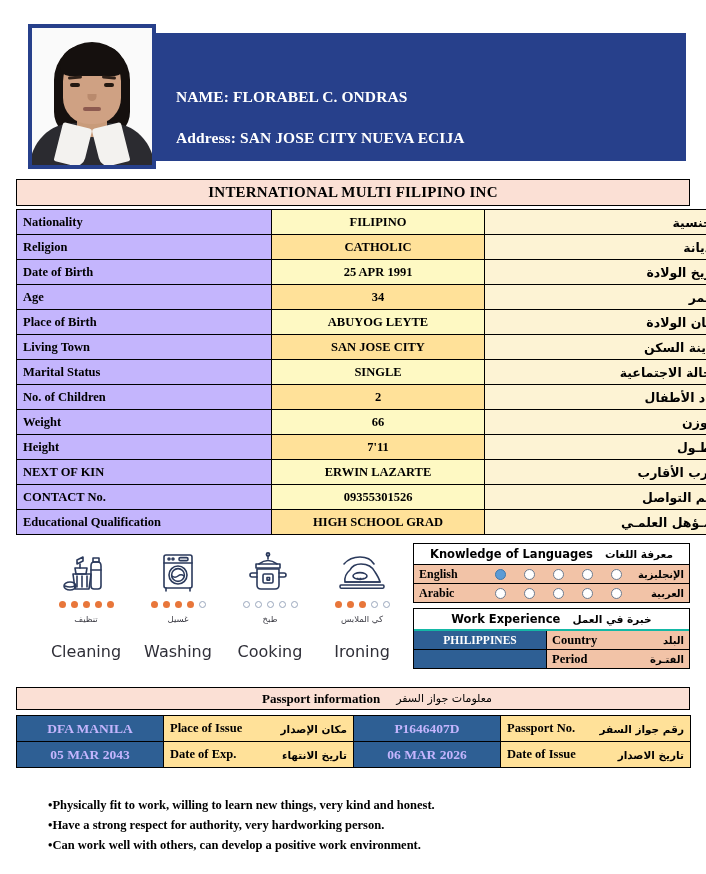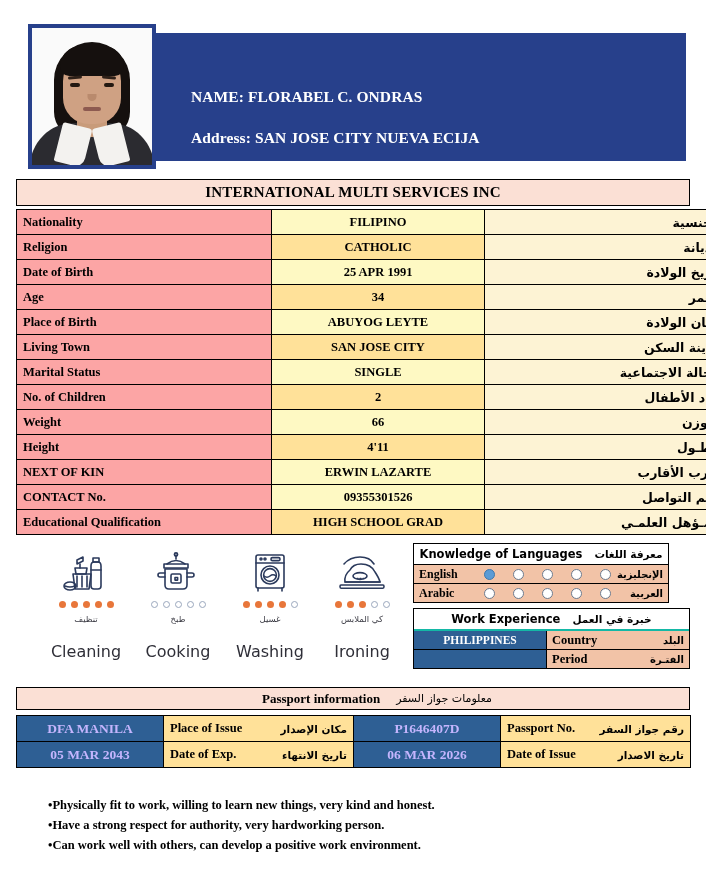--- a/index.html
+++ b/index.html
@@ -20,21 +20,21 @@
   .header-band {
     position: absolute;
     left: 28px;
     top: 33px;
     width: 658px;
     height: 128px;
     background: #27408b;
   }
   .header-text {
     position: absolute;
-    left: 191px;
+    left: 176px;
     top: 88px;
     width: 470px;
   }
   .header-line {
     color: #ffffff;
     font-weight: bold;
     font-size: 15.5px;
     letter-spacing: 0.1px;
     margin-bottom: 23px;
     white-space: nowrap;
@@ -143,21 +143,21 @@
     table-layout: fixed;
   }
   .info-table td {
     border: 1px solid #000000;
     height: 24px;
     padding: 0 6px;
     font-size: 12.5px;
     font-weight: bold;
     vertical-align: middle;
   }
-  .col-label { width: 242px; background: #fca5a5; }
+  .col-label { width: 242px; background: #c4b5fd; }
   .col-value { width: 200px; text-align: center; font-size: 13px; }
   .col-ar    { width: 230px; background: #fdf3d4; text-align: right;
                direction: rtl; font-size: 11.5px;
                font-family: "DejaVu Sans", "Liberation Sans", sans-serif; }
   .v-blue   { background: #fef9c3; }
   .v-yellow { background: #ffe199; }
 
   
   .skills {
     position: absolute;
@@ -178,21 +178,21 @@
   .dot.on  { background: #e8763a; }
   .dot.off { background: #ffffff; border: 1px solid #9aa7bd; }
   .skill-ar { margin-top: 6px; font-size: 8.5px; color: #3b3b44; }
   .skill-en { margin-top: 18px; font-size: 16px; color: #2f2f38; }
 
   
   .lang-panel {
     position: absolute;
     left: 413px;
     top: 543px;
-    width: 256px;
+    width: 277px;
     border: 1px solid #000000;
     box-sizing: border-box;
     background: #ffffff;
   }
   .lang-head {
     height: 20px;
     display: flex;
     align-items: center;
     justify-content: center;
     gap: 12px;
@@ -330,21 +330,21 @@
     <div class="ph-browL"></div>
     <div class="ph-browR"></div>
     <div class="ph-eyeL"></div>
     <div class="ph-eyeR"></div>
     <div class="ph-nose"></div>
     <div class="ph-mouth"></div>
   </div>
 </div>
 
 <div class="company-bar">
-  <span>INTERNATIONAL MULTI SERVICES INC</span>
+  <span>INTERNATIONAL MULTI FILIPINO INC</span>
 </div>
 
 <table class="info-table">
   <tbody>
       <tr>
         <td class="col-label">Nationality</td>
         <td class="col-value v-blue">FILIPINO</td>
         <td class="col-ar">الجنسية</td>
       </tr>
       <tr>
@@ -382,21 +382,21 @@
         <td class="col-value v-yellow">2</td>
         <td class="col-ar">عدد الأطفال</td>
       </tr>
       <tr>
         <td class="col-label">Weight</td>
         <td class="col-value v-blue">66</td>
         <td class="col-ar">الـوزن</td>
       </tr>
       <tr>
         <td class="col-label">Height</td>
-        <td class="col-value v-yellow">4'11</td>
+        <td class="col-value v-yellow">7'11</td>
         <td class="col-ar">الطـول</td>
       </tr>
       <tr>
         <td class="col-label">NEXT OF KIN</td>
         <td class="col-value v-blue">ERWIN LAZARTE</td>
         <td class="col-ar">أقرب الأقارب</td>
       </tr>
       <tr>
         <td class="col-label">CONTACT No.</td>
         <td class="col-value v-blue">09355301526</td>
@@ -432,64 +432,64 @@
         <span class="dot on"></span>
         <span class="dot on"></span>
         <span class="dot on"></span>
       </div>
       <div class="skill-ar">تنظيف</div>
       <div class="skill-en">Cleaning</div>
     </div>
     <div class="skill">
       <div class="skill-icon">
         <svg width="46" height="42" viewBox="0 0 46 42" fill="none" stroke="#2b3a5c" stroke-width="1.6" stroke-linecap="round" stroke-linejoin="round">
+      <rect x="9" y="3" width="28" height="33" rx="2"></rect>
+      <path d="M9 11 h28"></path>
+      <circle cx="14" cy="7" r="1"></circle>
+          <circle cx="18" cy="7" r="1"></circle>
+      <rect x="24" y="5.6" width="9" height="3" rx="1.4"></rect>
+      <circle cx="23" cy="23" r="9"></circle>
+          <circle cx="23" cy="23" r="6.4"></circle>
+      <path d="M17 24 q3 2.5 6 0 t6 0"></path>
+      <path d="M11 36 v3 M35 36 v3"></path>
+    </svg>
+      </div>
+      <div class="dots">
+        <span class="dot on"></span>
+        <span class="dot on"></span>
+        <span class="dot on"></span>
+        <span class="dot on"></span>
+        <span class="dot off"></span>
+      </div>
+      <div class="skill-ar">غسيل</div>
+      <div class="skill-en">Washing</div>
+    </div>
+    <div class="skill">
+      <div class="skill-icon">
+        <svg width="46" height="42" viewBox="0 0 46 42" fill="none" stroke="#2b3a5c" stroke-width="1.6" stroke-linecap="round" stroke-linejoin="round">
       <path d="M21 3 v4"></path>
           <circle cx="21" cy="2.5" r="1.6"></circle>
       <path d="M12 12 q9-7 18 0"></path>
       <path d="M9 12 h24 v4 H9z"></path>
       <path d="M10 17 h22 v16 q0 4-4 4 H14 q-4 0-4-4z"></path>
       <path d="M10 21 H5 q-2 0-2 2 t2 2 h5"></path>
       <path d="M32 21 h5 q2 0 2 2 t-2 2 h-5"></path>
       <rect x="16" y="22" width="10" height="9" rx="1.4"></rect>
       <rect x="20" y="25.5" width="2.6" height="2.6"></rect>
     </svg>
       </div>
       <div class="dots">
         <span class="dot off"></span>
         <span class="dot off"></span>
         <span class="dot off"></span>
         <span class="dot off"></span>
         <span class="dot off"></span>
       </div>
       <div class="skill-ar">طبخ</div>
       <div class="skill-en">Cooking</div>
-    </div>
-    <div class="skill">
-      <div class="skill-icon">
-        <svg width="46" height="42" viewBox="0 0 46 42" fill="none" stroke="#2b3a5c" stroke-width="1.6" stroke-linecap="round" stroke-linejoin="round">
-      <rect x="9" y="3" width="28" height="33" rx="2"></rect>
-      <path d="M9 11 h28"></path>
-      <circle cx="14" cy="7" r="1"></circle>
-          <circle cx="18" cy="7" r="1"></circle>
-      <rect x="24" y="5.6" width="9" height="3" rx="1.4"></rect>
-      <circle cx="23" cy="23" r="9"></circle>
-          <circle cx="23" cy="23" r="6.4"></circle>
-      <path d="M17 24 q3 2.5 6 0 t6 0"></path>
-      <path d="M11 36 v3 M35 36 v3"></path>
-    </svg>
-      </div>
-      <div class="dots">
-        <span class="dot on"></span>
-        <span class="dot on"></span>
-        <span class="dot on"></span>
-        <span class="dot on"></span>
-        <span class="dot off"></span>
-      </div>
-      <div class="skill-ar">غسيل</div>
-      <div class="skill-en">Washing</div>
     </div>
     <div class="skill">
       <div class="skill-icon">
         <svg width="52" height="42" viewBox="0 0 52 42" fill="none" stroke="#2b3a5c" stroke-width="1.6" stroke-linecap="round" stroke-linejoin="round">
       <path d="M8 12 q6-7 16-7 q10 0 14 7"></path>
       <path d="M14 18 q3-6 11-6 q10 0 14 8 q4 6 5 10 H9 q-1-7 5-12z"></path>
       <path d="M9 30 h35"></path>
       <path d="M5 33 h42 q1 0 1 1.6 t-1 1.6 H5 q-1 0-1-1.6 T5 33z"></path>
       <ellipse cx="24" cy="24" rx="7" ry="3.4"></ellipse>
       <path d="M21 26.5 h1 M24 26.5 h1 M27 26.5 h1"></path>

